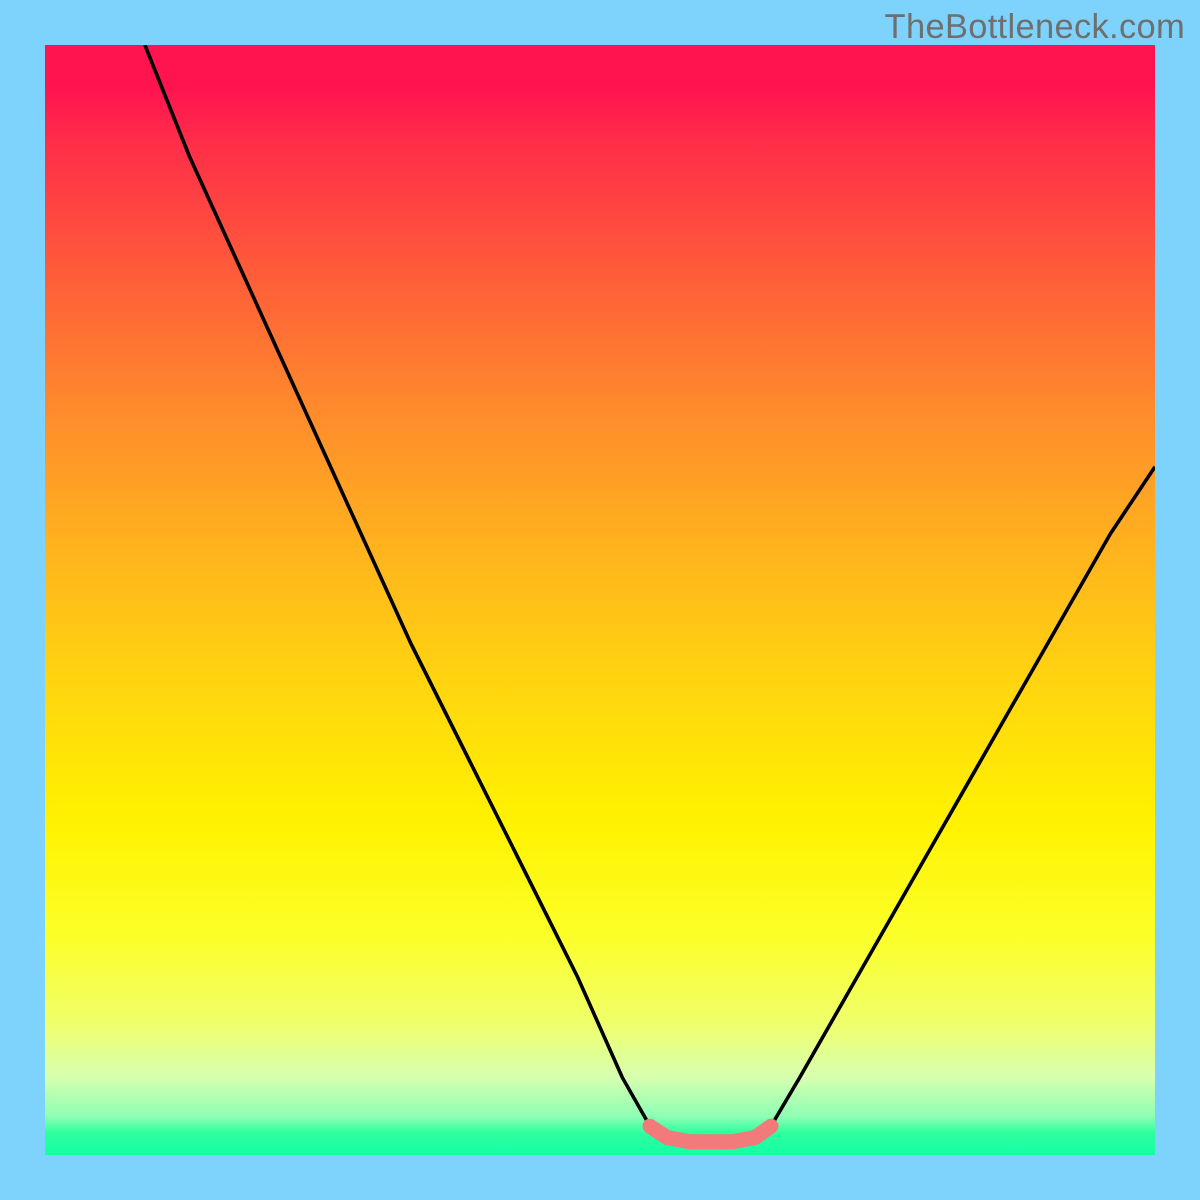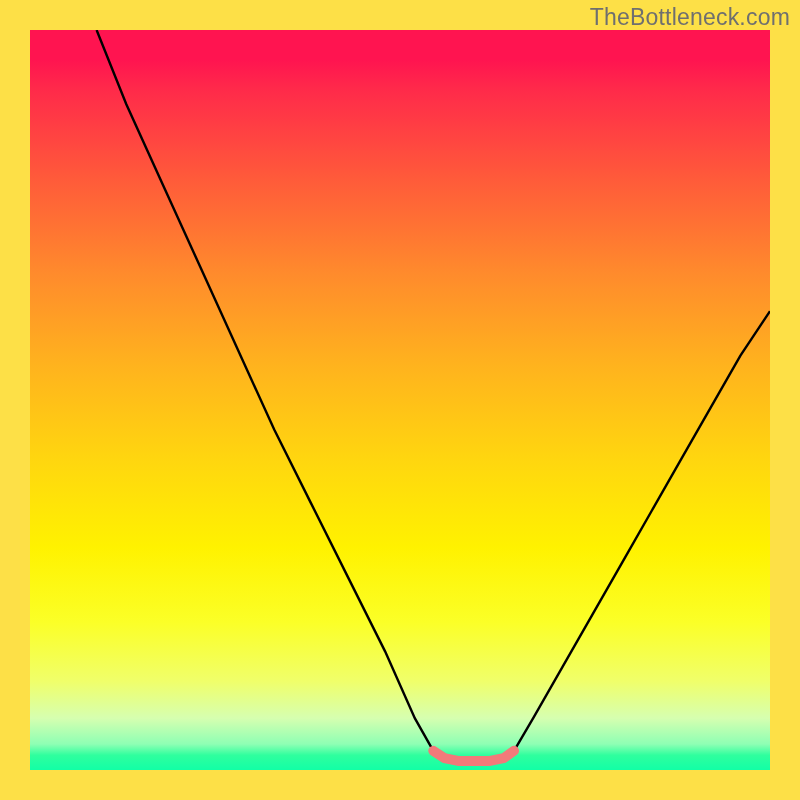--- a/index.html
+++ b/index.html
@@ -10,21 +10,21 @@
     background: #000;
     overflow: hidden;
     font-family: Arial, Helvetica, sans-serif;
   }
   .frame {
     position: absolute;
     left: 0;
     top: 0;
     width: 800px;
     height: 800px;
-    background: #fde047;
+    background: #7dd3fc;
   }
   .watermark {
     position: absolute;
     top: 4px;
     right: 10px;
     color: #6f6f6f;
     font-size: 23px;
     font-weight: 400;
     letter-spacing: 0.2px;
     user-select: none;

